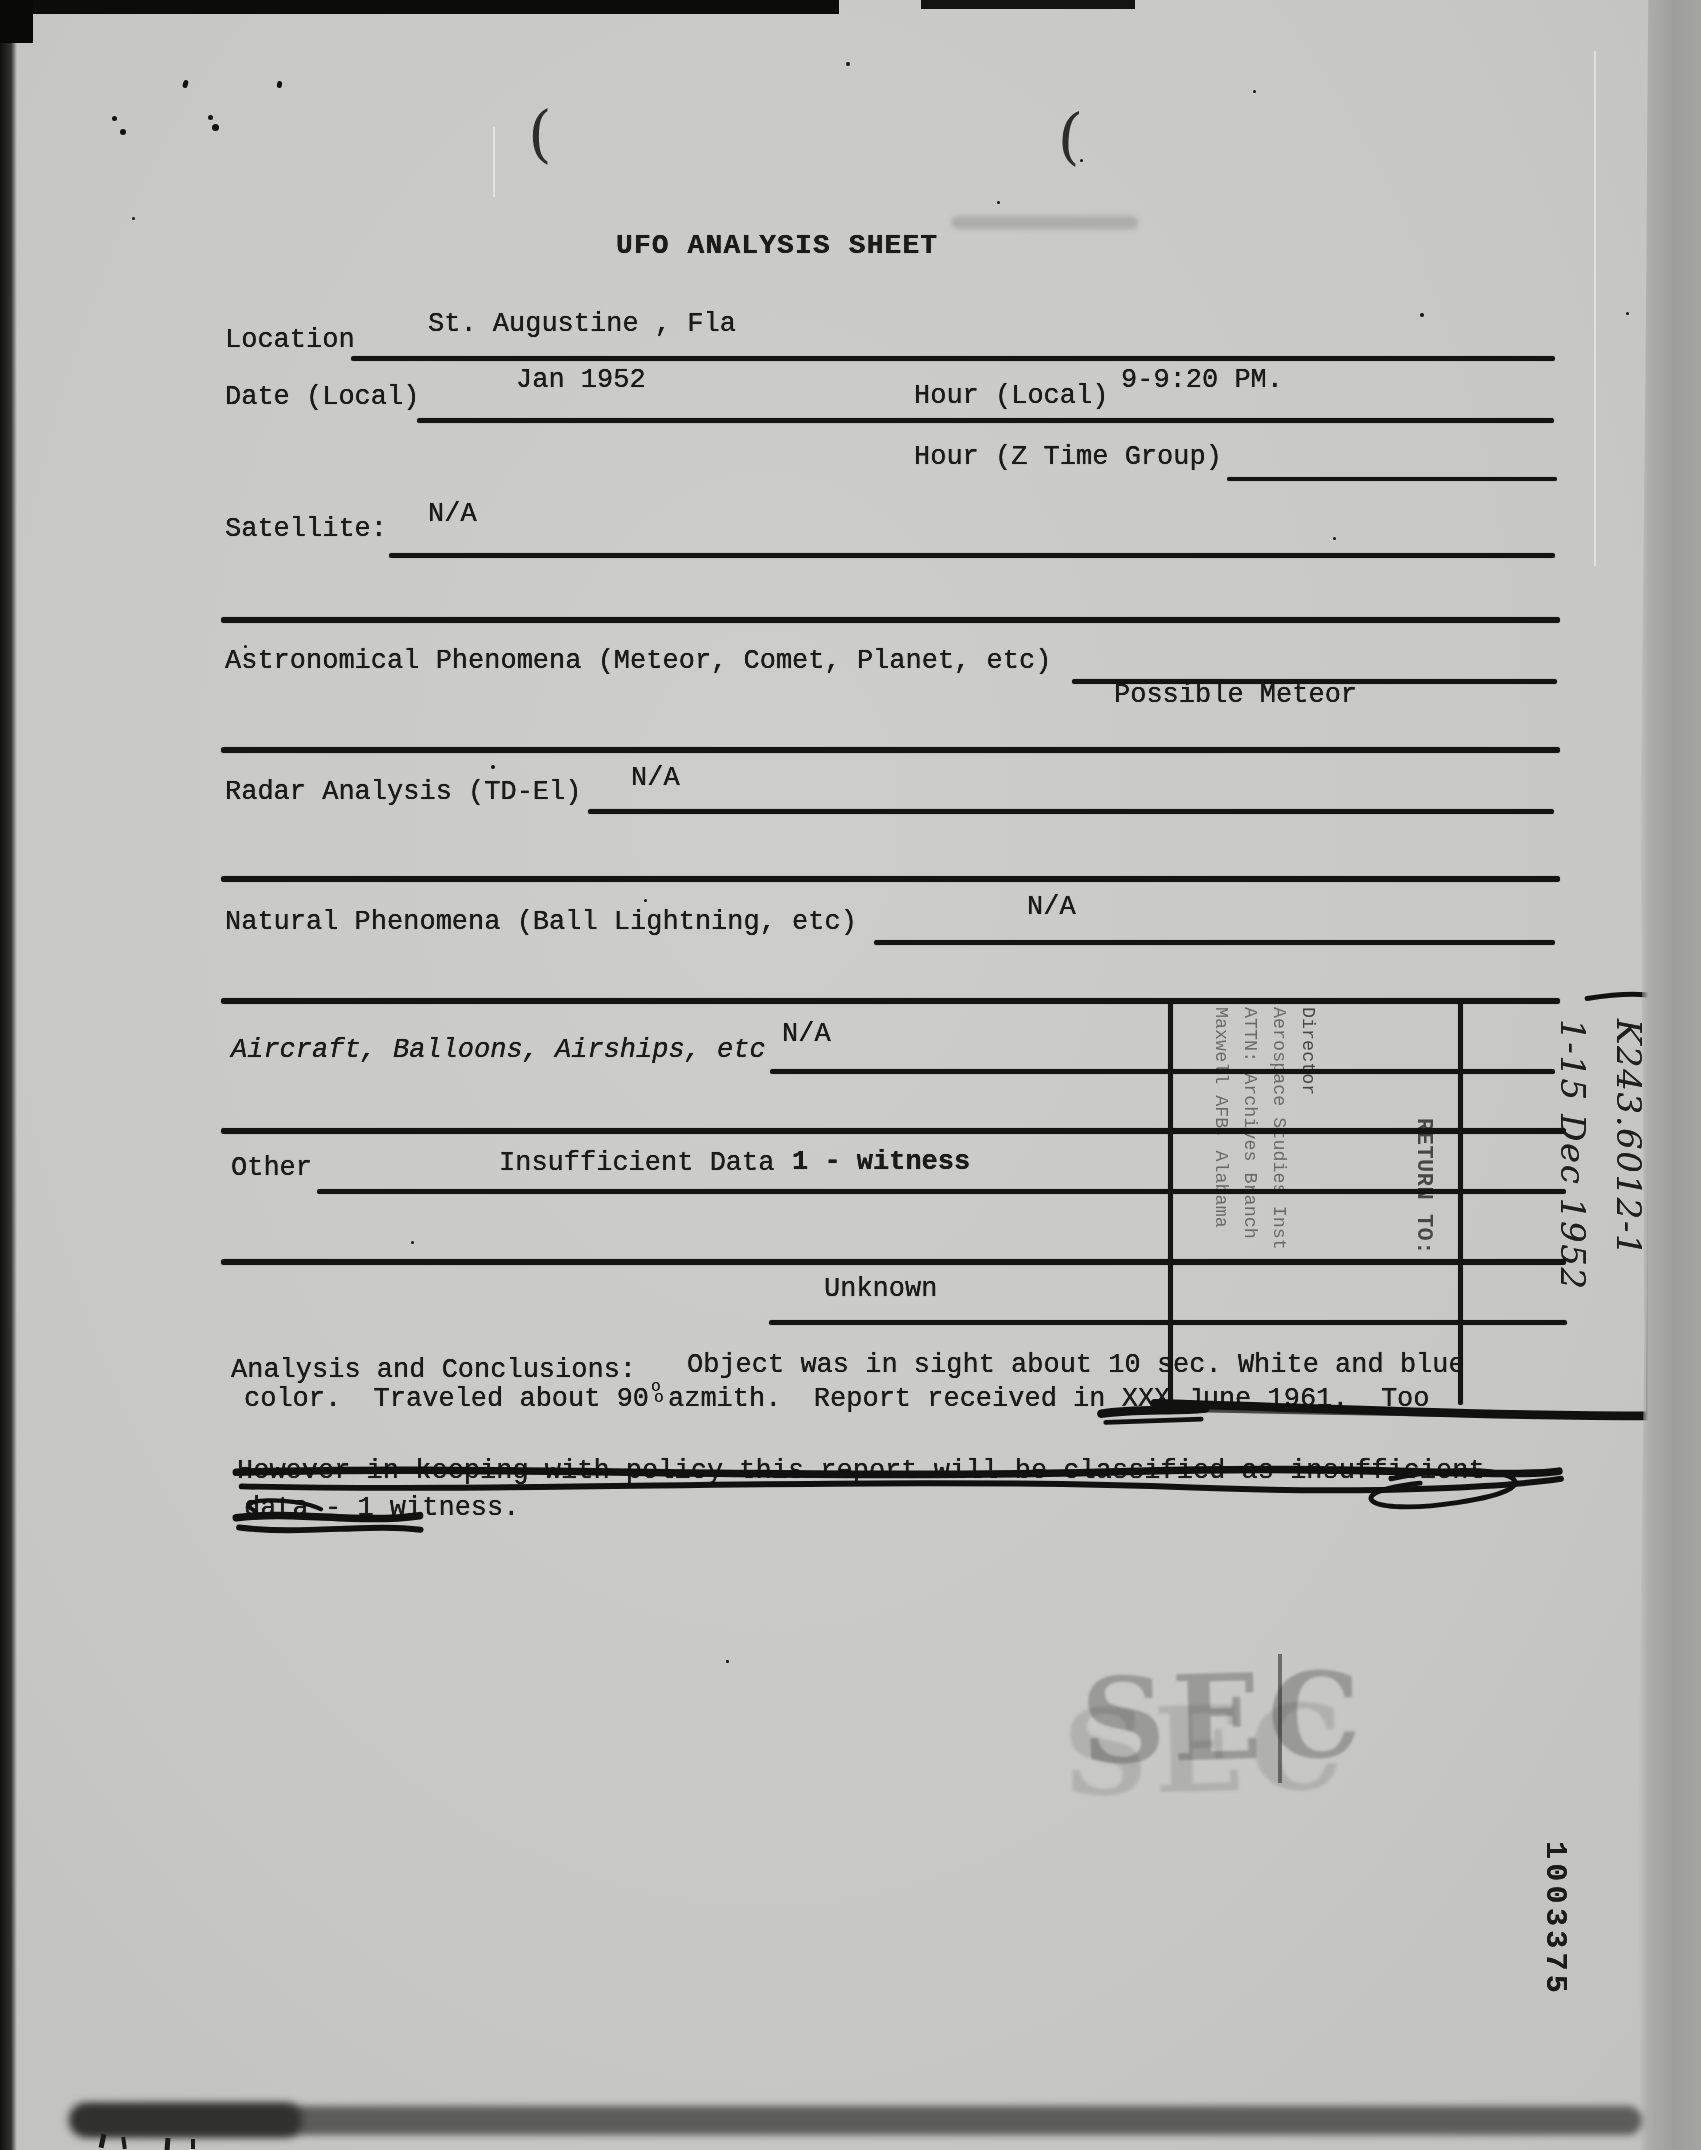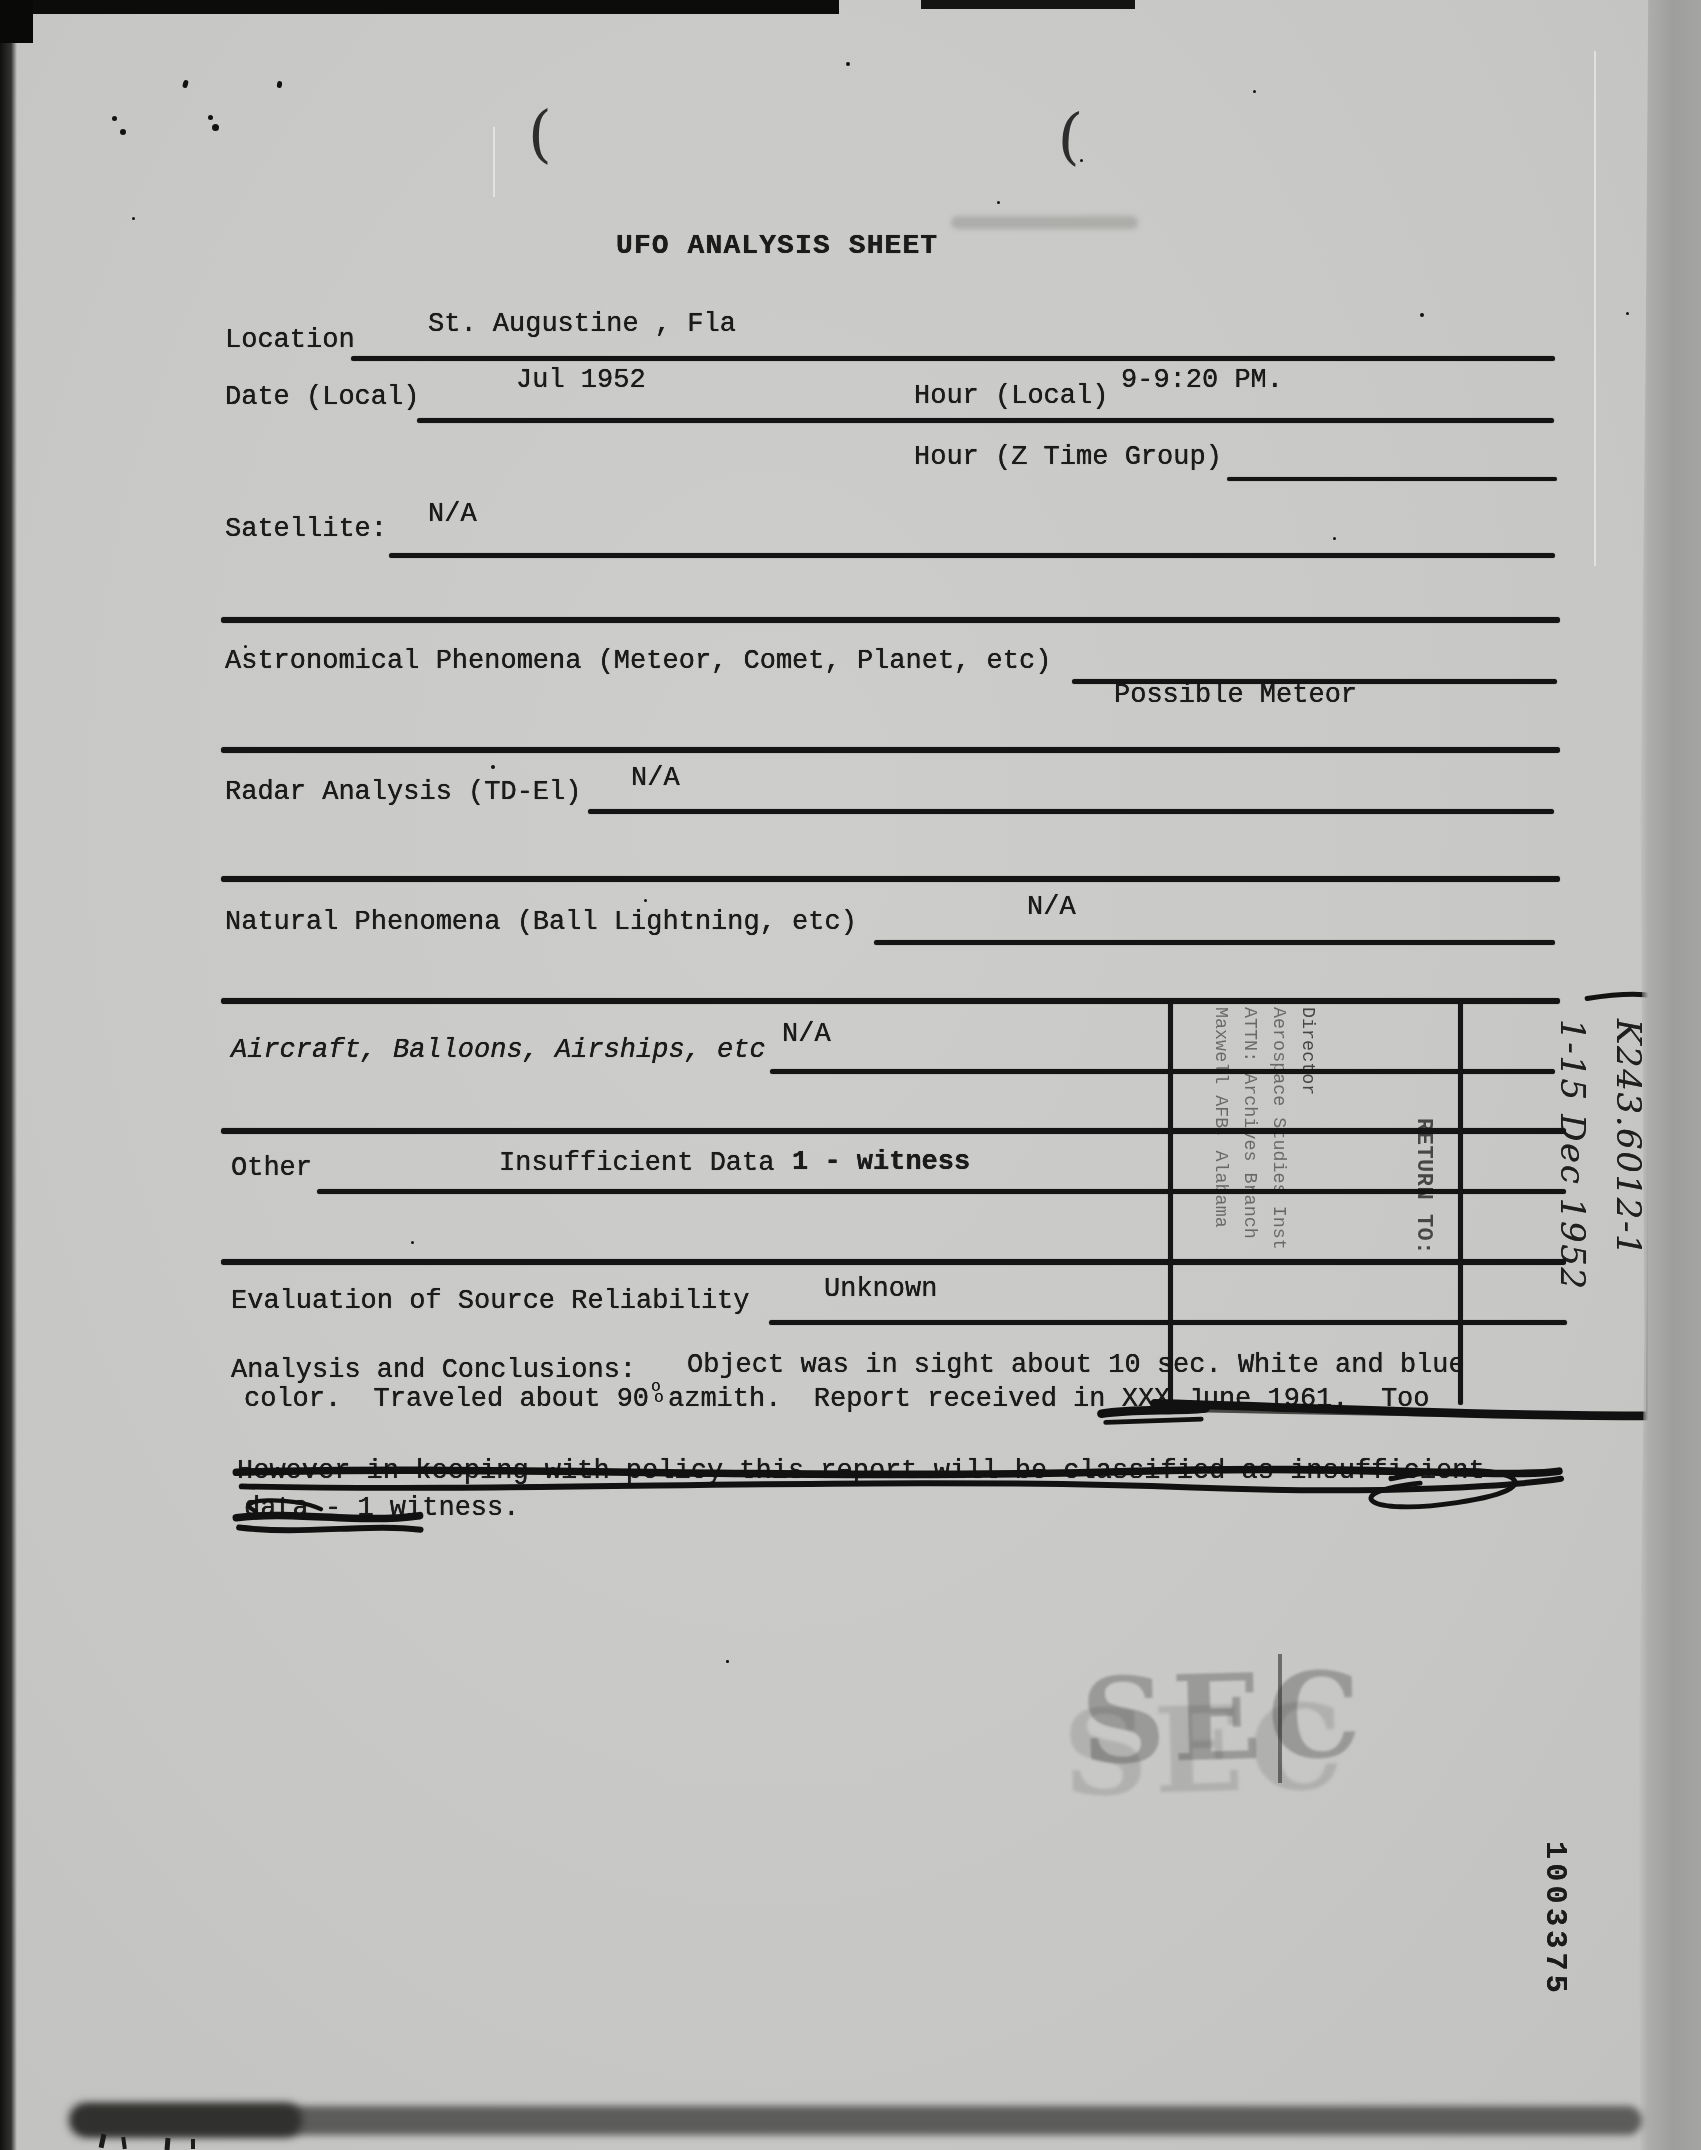--- a/index.html
+++ b/index.html
@@ -48,21 +48,21 @@
   <div class="smudge" style="left:951px; top:216px; width:187px; height:13px; background:rgba(125,125,123,.38);"></div>
 
   <div class="paren" style="left:528px; top:98px;">(</div>
   <div class="paren" style="left:1058px; top:100px; transform:rotate(4deg);">(</div>
 
   <div class="typed" style="left:225px; top:326px;">Location</div>
   <div class="typed" style="left:428px; top:310px;">St. Augustine , Fla</div>
   <div class="rule" style="left:351px; top:356px; width:1204px; height:4.9px;"></div>
 
   <div class="typed" style="left:225px; top:383px;">Date (Local)</div>
-  <div class="typed" style="left:516px; top:366px;">Jul 1952</div>
+  <div class="typed" style="left:516px; top:366px;">Jan 1952</div>
   <div class="rule" style="left:417px; top:418px; width:1137px; height:4.9px;"></div>
   <div class="typed" style="left:914px; top:382px;">Hour (Local)</div>
   <div class="typed" style="left:1121px; top:366px;">9-9:20 PM.</div>
 
   <div class="typed" style="left:914px; top:443px;">Hour (Z Time Group)</div>
   <div class="typed" style="left:1241px; top:434px;"></div>
   <div class="rule" style="left:1227px; top:477px; width:330px; height:4.3px;"></div>
 
   <div class="typed" style="left:225px; top:515px;">Satellite:</div>
   <div class="typed" style="left:428px; top:500px;">N/A</div>
@@ -94,21 +94,20 @@
 
   <div class="rule" style="left:221px; top:1128px; width:1345px; height:6px;"></div>
 
   <div class="typed" style="left:231px; top:1154px;">Other</div>
   <div class="typed" style="left:499px; top:1149px;">Insufficient Data</div>
   <div class="typed bold" style="left:792px; top:1148px;">1 - witness</div>
   <div class="rule" style="left:317px; top:1189px; width:1249px; height:4.9px;"></div>
 
   <div class="rule" style="left:221px; top:1259px; width:1345px; height:6px;"></div>
 
-  <div class="typed" style="left:231px; top:1287px;">Evaluation of Source Reliability</div>
   <div class="typed" style="left:824px; top:1275px;">Unknown</div>
   <div class="rule" style="left:769px; top:1320px; width:798px; height:4.9px;"></div>
 
   <div class="typed" style="left:231px; top:1356px;">Analysis and Conclusions:</div>
   <div class="sup" style="left:654px; top:1388px;">o</div>
   <div class="typed" style="left:687px; top:1351px;">Object was in sight about 10 sec. White and blue</div>
   <div class="typed" style="left:244px; top:1385px;text-align:center;">color.  Traveled about 90</div>
   <div class="sup" style="left:651px; top:1377px;">o</div>
   <div class="typed" style="left:668px; top:1385px;">azmith.  Report received in XXX June 1961.  Too</div>
   <div class="typed" style="left:237px; top:1457px;">However in keeping with policy this report will be classified as insufficient</div>

